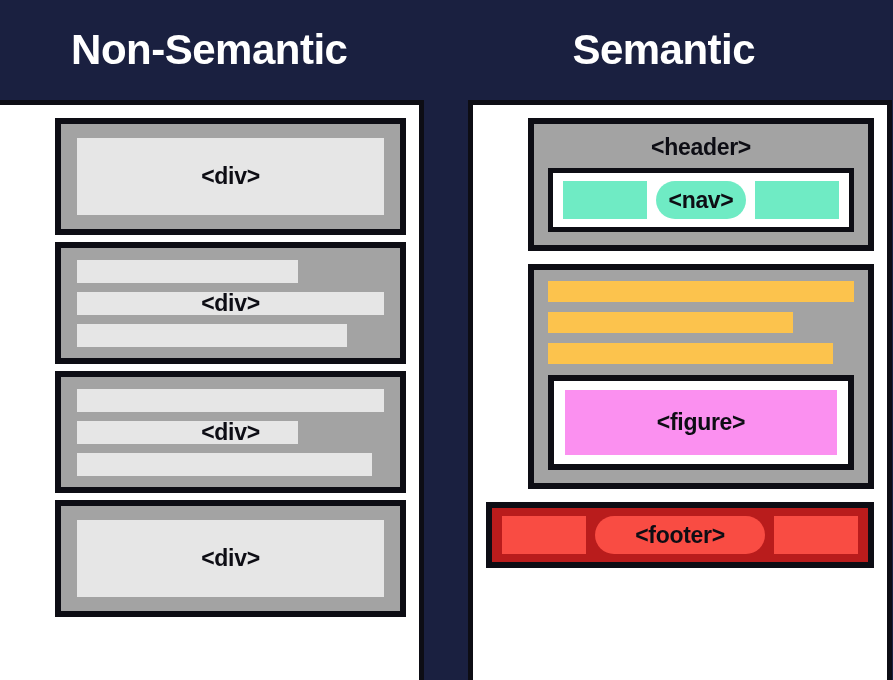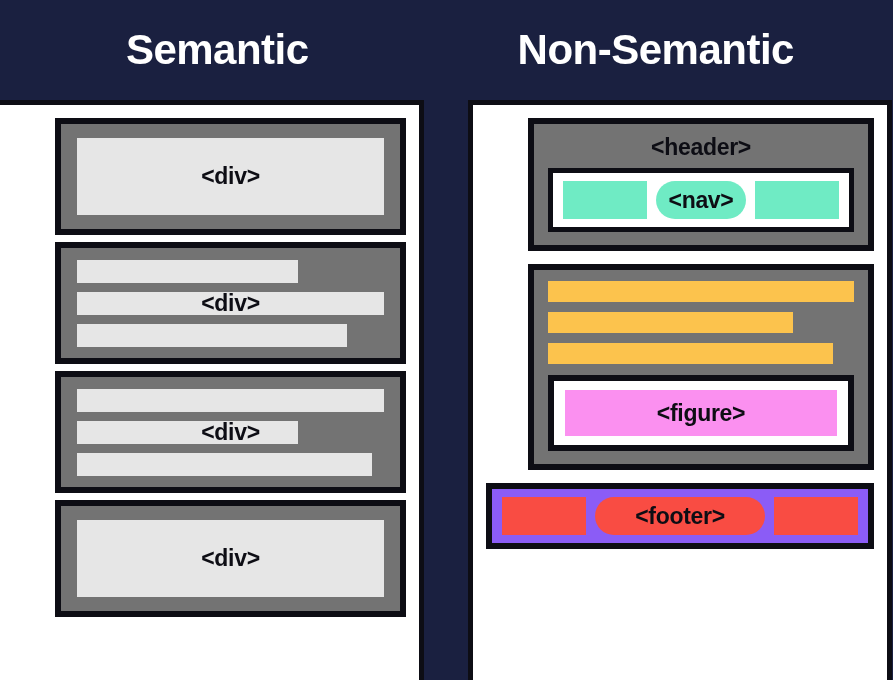--- a/index.html
+++ b/index.html
@@ -62,21 +62,21 @@
 
   .col-right {
     width: 424px;
     margin-left: 44px;
     gap: 13px;
   }
 
   
   .block {
     border: 6px solid #0d0d14;
-    background: #737373;
+    background: #a3a3a3;
     display: flex;
     flex-direction: column;
     justify-content: center;
     position: relative;
     margin-left: 42px;
   }
 
   .tag-label {
     font-size: 23px;
     font-weight: 700;
@@ -183,46 +183,46 @@
   }
 
   
   .figure-wrap {
     border: 6px solid #0d0d14;
     background: #ffffff;
     padding: 9px 11px;
   }
   .figure-fill {
     background: #fb90f0;
-    height: 46px;
+    height: 65px;
     display: flex;
     align-items: center;
     justify-content: center;
     font-size: 23px;
     font-weight: 700;
     color: #0d0d14;
     letter-spacing: -0.3px;
   }
 
   
   .footer-block {
     border: 6px solid #0d0d14;
-    background: #8b5cf6;
+    background: #b91c1c;
     padding: 8px 10px;
     display: flex;
     align-items: center;
     gap: 9px;
   }
 </style>
 </head>
 <body>
 
 <div class="title-band">
+  <div class="title-cell left">Non-Semantic</div>
   <div class="title-cell right">Semantic</div>
-  <div class="title-cell left">Non-Semantic</div>
 </div>
 
 <div class="columns">
 
   <div class="col col-left">
 
     <div class="block div-box tall">
       <div class="ph">
         <span class="tag-label">&lt;div&gt;</span>
       </div>

